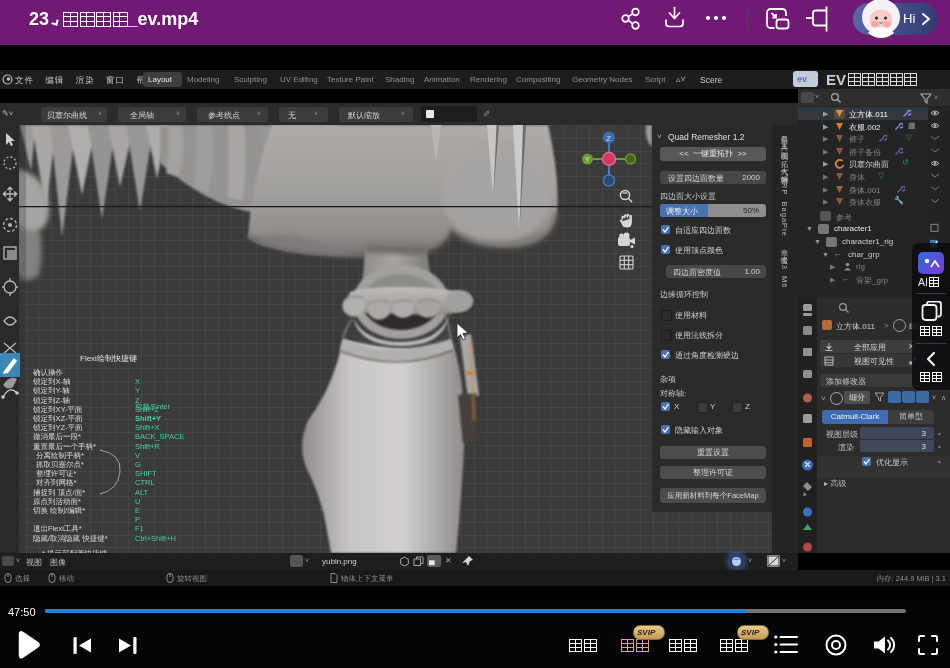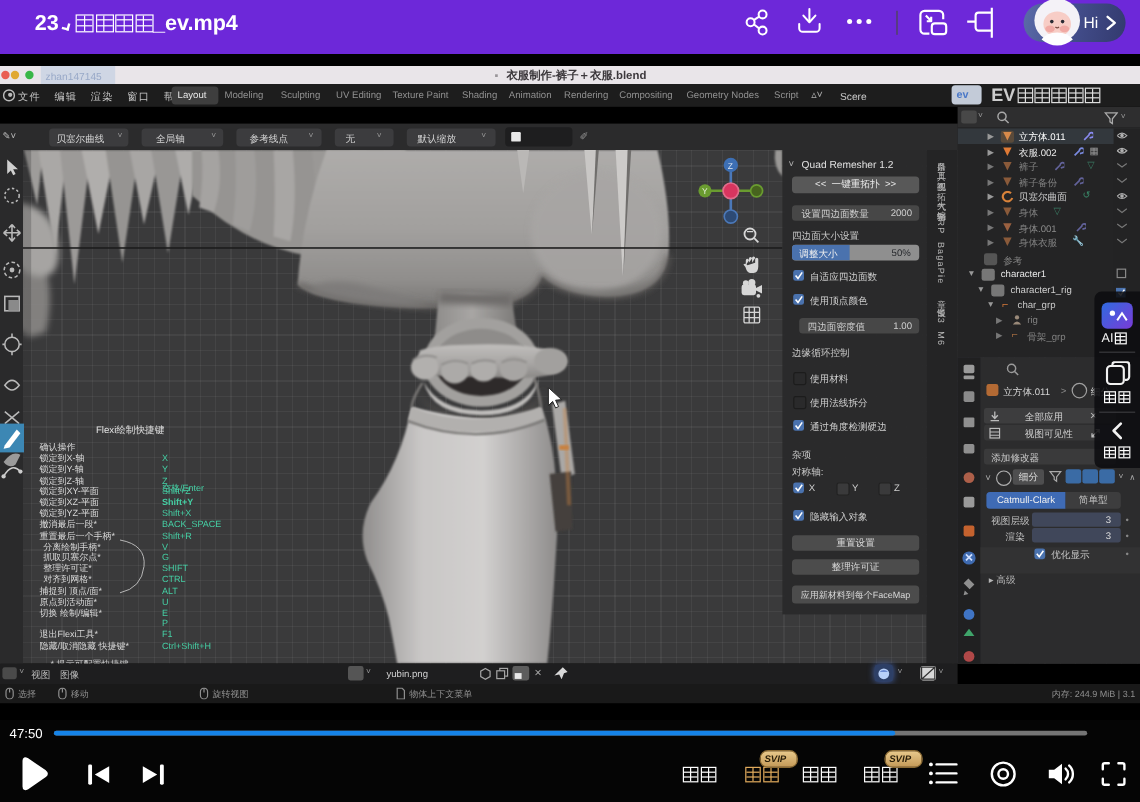--- a/index.html
+++ b/index.html
@@ -7,21 +7,21 @@
 .a{position:absolute;}
 .tx{position:absolute;white-space:nowrap;}
 .hz{display:inline-block;vertical-align:top;box-sizing:border-box;}
 .hzw{border:1.2px solid #fff;background:linear-gradient(#fff,#fff) 50% 0/1.1px 100% no-repeat,linear-gradient(#fff,#fff) 0 32%/100% 1.1px no-repeat,linear-gradient(#fff,#fff) 0 72%/100% 1.1px no-repeat;}
 .hzg{border:1.2px solid #e0aa5c;background:linear-gradient(#e0aa5c,#e0aa5c) 50% 0/1.1px 100% no-repeat,linear-gradient(#e0aa5c,#e0aa5c) 0 32%/100% 1.1px no-repeat,linear-gradient(#e0aa5c,#e0aa5c) 0 72%/100% 1.1px no-repeat;}
 </style>
 </head>
 <body>
 <div id="app">
 
-<div class="a" id="topbar" style="left:0;top:0;width:950px;height:45px;background:#6d28d9;">
+<div class="a" id="topbar" style="left:0;top:0;width:950px;height:45px;background:#701a75;">
   <div class="tx" style="left:29px;top:9px;font-size:18px;font-weight:bold;color:#fff;">23<span style="display:inline-block;width:14px;"><span style="display:inline-block;width:4px;height:4px;border-bottom:2.2px solid #fff;border-right:2.2px solid #fff;transform:rotate(15deg);margin:8px 0 0 3px;"></span></span><span class="hz hzw" style="width:15px;height:15px;margin:2.5px 1.5px 0 0;"></span><span class="hz hzw" style="width:15px;height:15px;margin:2.5px 1.5px 0 0;"></span><span class="hz hzw" style="width:15px;height:15px;margin:2.5px 1.5px 0 0;"></span><span class="hz hzw" style="width:15px;height:15px;margin:2.5px 0 0 0;"></span>_ev.mp4</div>
 
   <svg class="a" style="left:618px;top:4px;" width="28" height="30" viewBox="0 0 28 30">
     <g stroke="#fff" stroke-width="1.7" fill="none">
       <circle cx="17.5" cy="8" r="3.3"></circle>
       <circle cx="7.5" cy="14.5" r="3.3"></circle>
       <circle cx="17.5" cy="21.5" r="3.3"></circle>
       <line x1="10.4" y1="12.6" x2="14.6" y2="9.8"></line>
       <line x1="10.4" y1="16.4" x2="14.6" y2="19.6"></line>
     </g>
@@ -73,29 +73,20 @@
     <path d="M12 33 q4 -6 13 -6 q9 0 13 6 q-6 5 -13 5 q-7 0 -13 -5z" fill="#fdfdff"></path>
   </svg>
   <div class="tx" style="left:903px;top:11px;font-size:13px;color:#fff;">Hi</div>
   <svg class="a" style="left:920px;top:12px;" width="12" height="14" viewBox="0 0 12 14">
     <path d="M3 2 L9 7 L3 12" stroke="#fff" stroke-width="2" fill="none" stroke-linecap="round" stroke-linejoin="round"></path>
   </svg>
 </div>
 
 <div class="a" id="video" style="left:0;top:45px;width:950px;height:555px;background:#000;"></div>
 
-<div class="a" style="left:0;top:55px;width:950px;height:15px;background:#e9e5e9;">
-  <div class="a" style="left:1px;top:4px;width:7px;height:7px;border-radius:50%;background:#e95e52;"></div>
-  <div class="a" style="left:9px;top:4px;width:7px;height:7px;border-radius:50%;background:#e0a832;"></div>
-  <div class="a" style="left:21px;top:4px;width:7px;height:7px;border-radius:50%;background:#39b747;"></div>
-  <div class="a" style="left:34px;top:0px;width:62px;height:15px;background:#cfd6e4;"></div>
-  <div class="tx" style="left:38px;top:3.5px;font-size:8.5px;color:#99a9c8;">zhan147145</div>
-  <div class="tx" style="left:412px;top:2.5px;font-size:9px;color:#9a969a;">▪</div>
-  <div class="tx" style="left:422px;top:2px;font-size:9.5px;color:#3c383c;font-weight:bold;">衣服制作-裤子＋衣服.blend</div>
-</div>
 
 <div class="a" style="left:0;top:70px;width:950px;height:19px;background:#1d1d1d;">
   <svg class="a" style="left:2px;top:4px;" width="11" height="11" viewBox="0 0 11 11">
         <circle cx="5.5" cy="5.5" r="4.5" fill="none" stroke="#bbb" stroke-width="1.2"></circle>
         <circle cx="6.5" cy="5" r="1.8" fill="#bbb"></circle>
       </svg>
   <div class="tx" style="left:15px;top:5px;font-size:8.5px;color:#c6c6c6;letter-spacing:1px;word-spacing:8px;">文件 编辑 渲染 窗口 帮助</div>
   <div class="a" style="left:143px;top:2px;width:39px;height:15px;background:#3e3e3e;border-radius:3px;"></div>
   <div class="tx" style="left:148px;top:5px;font-size:8px;color:#e8e8e8;">Layout</div>
   <div class="tx" style="left:187px;top:5px;font-size:8px;color:#909090;">Modeling</div>

